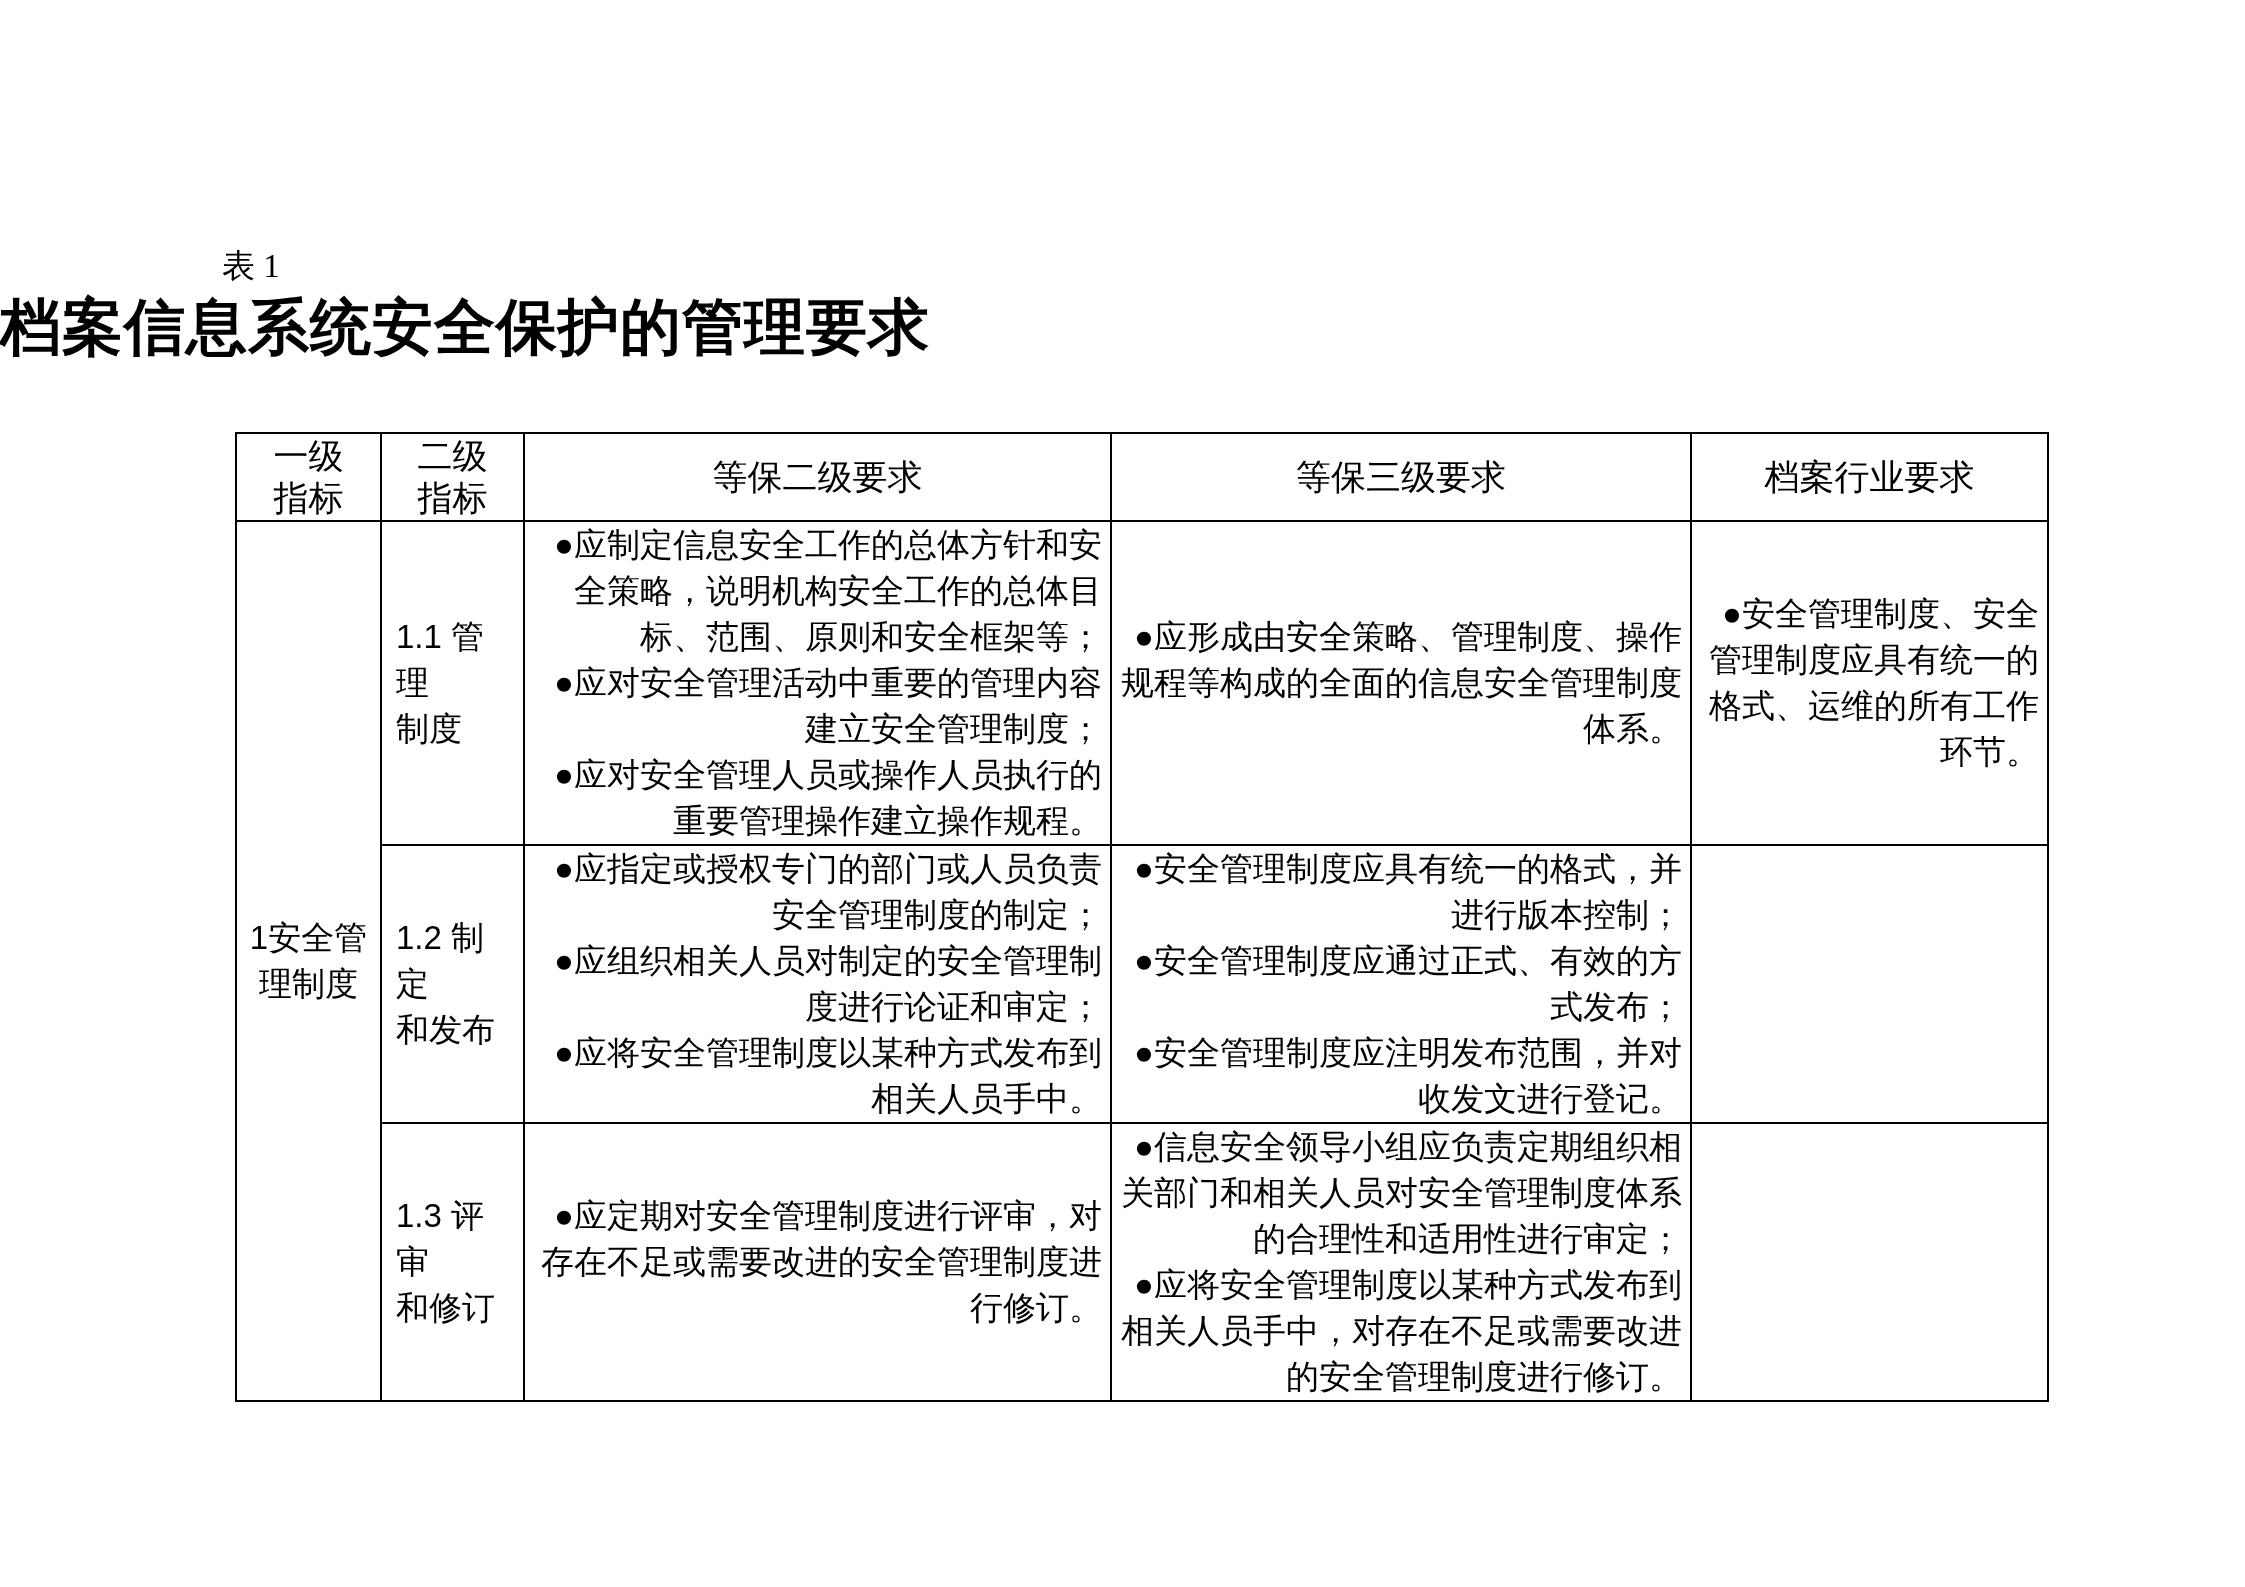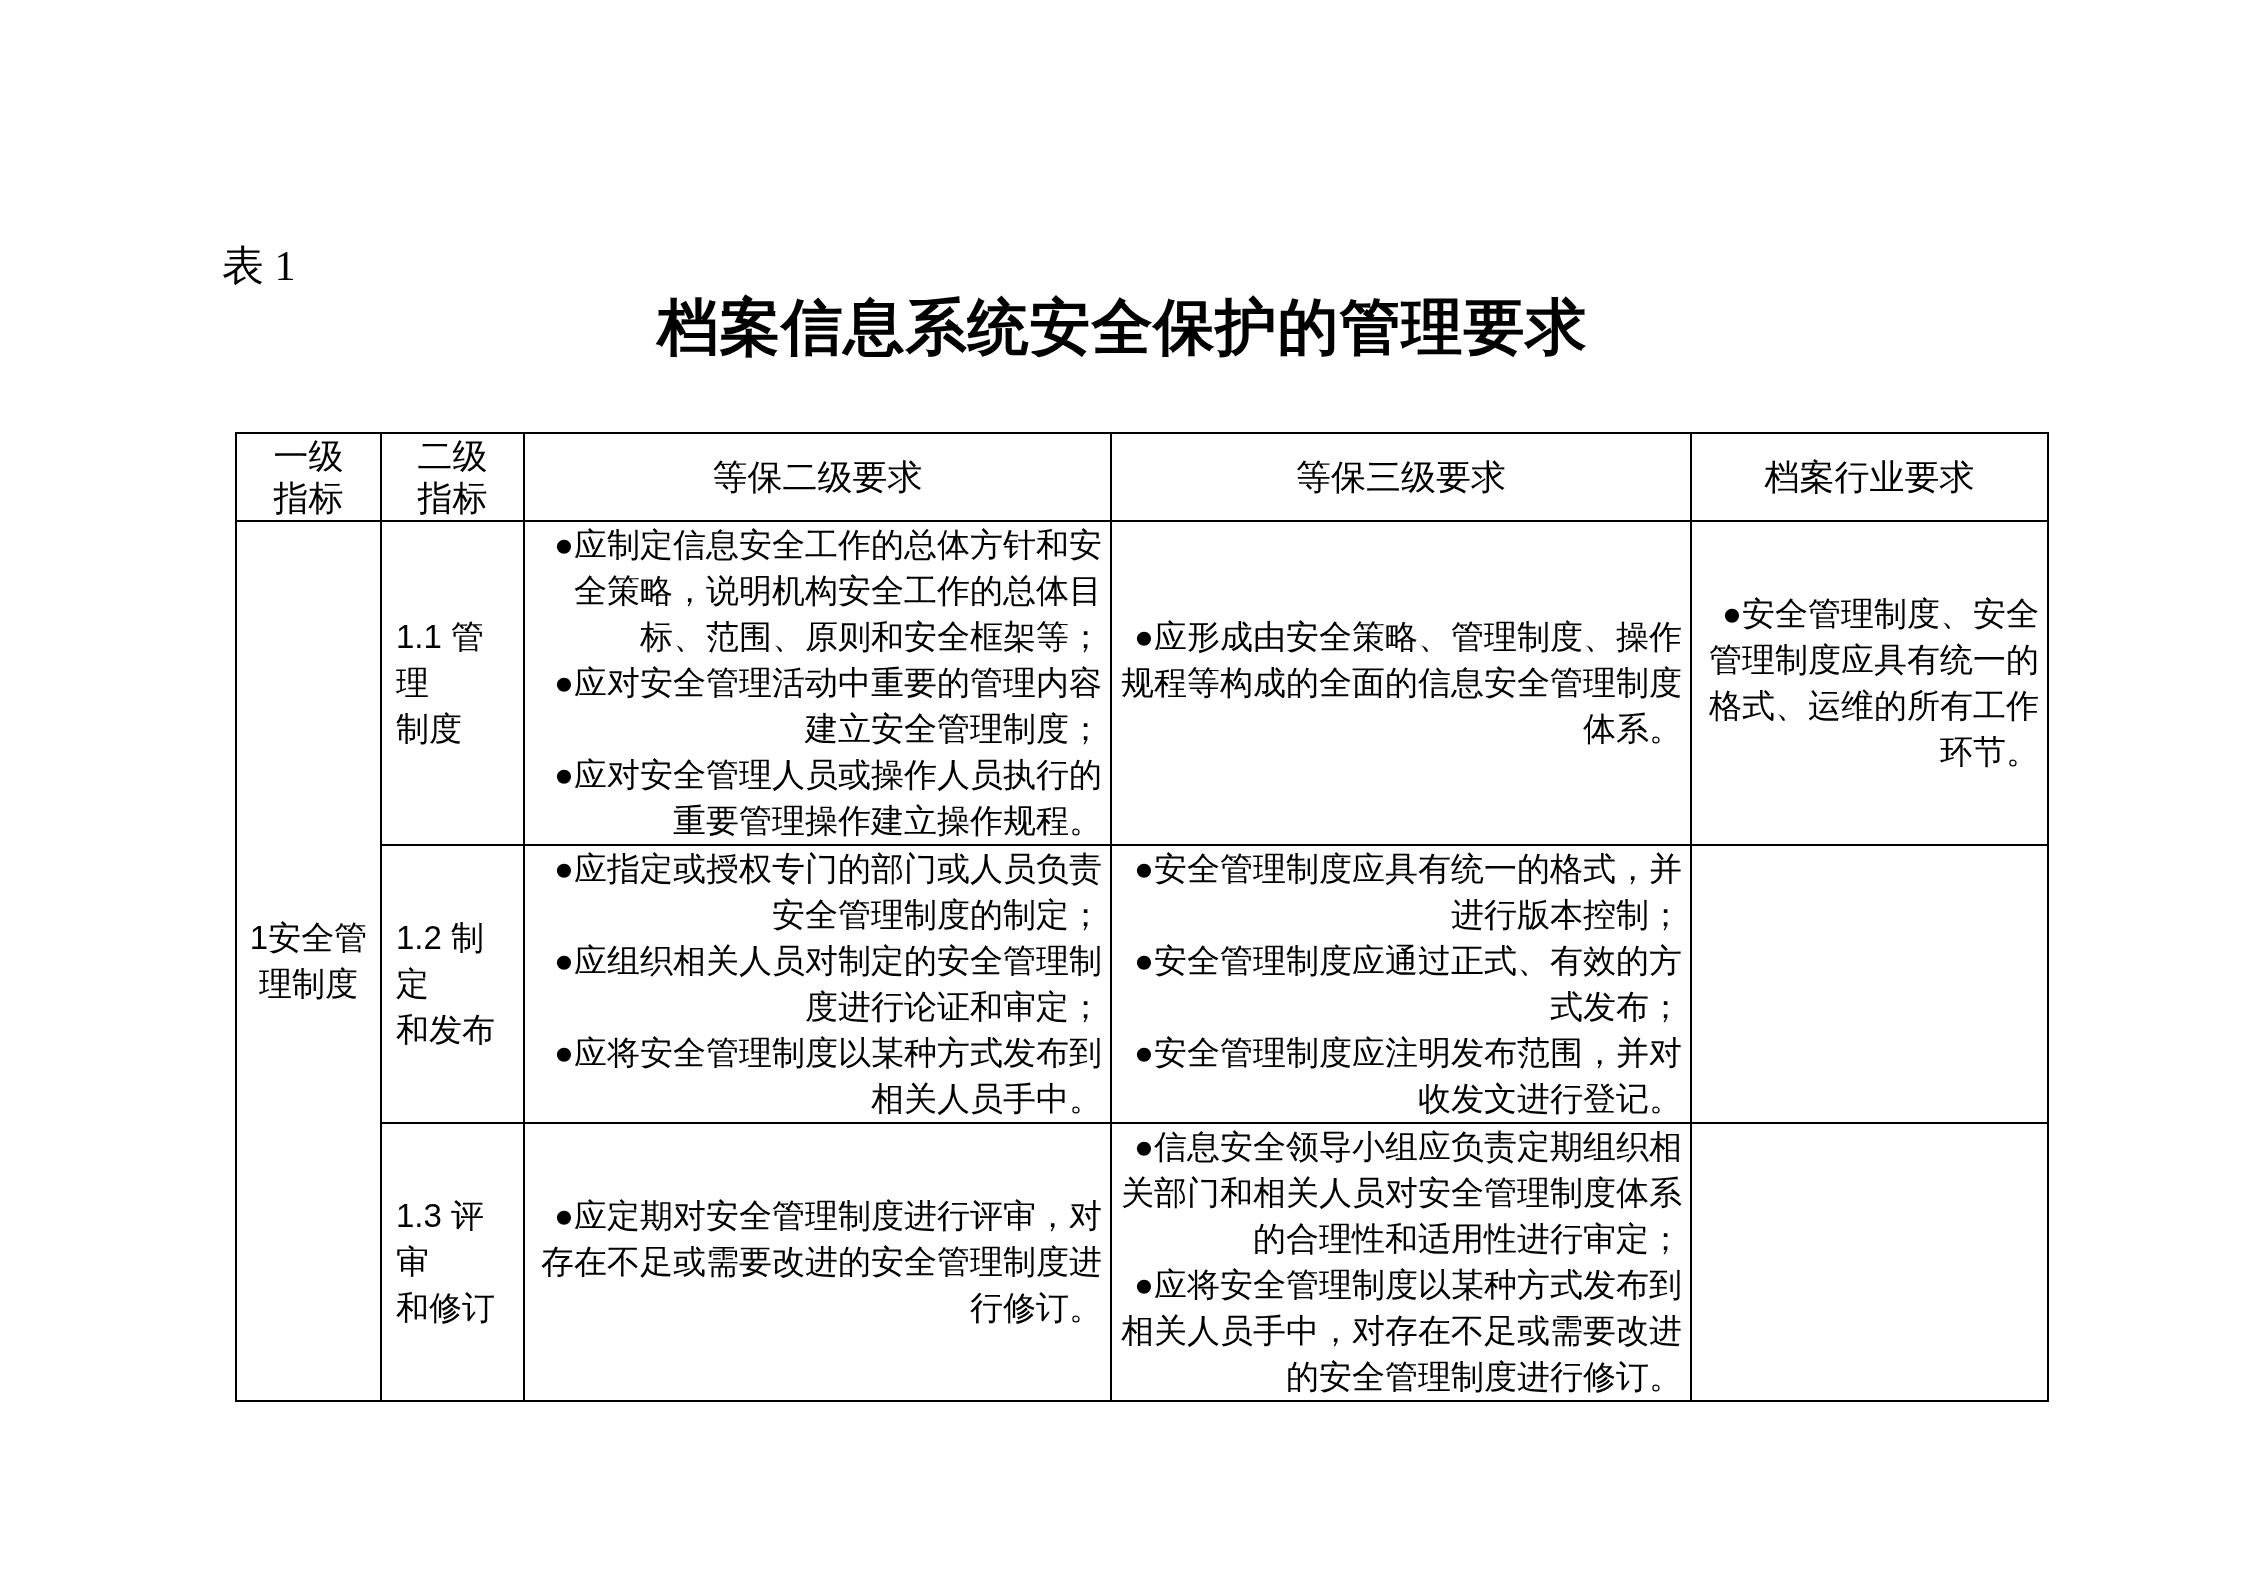--- a/index.html
+++ b/index.html
@@ -12,32 +12,32 @@
     height: 1587px;
     position: relative;
     overflow: hidden;
     color: #000000;
     font-family: "Liberation Sans", sans-serif;
   }
   .table-label {
     position: absolute;
     left: 222px;
     top: 242px;
-    font-size: 42px;
+    font-size: 33px;
     line-height: 48px;
     font-family: "Liberation Serif", "DejaVu Serif", serif;
     color: #000000;
   }
   .doc-title {
     position: absolute;
     left: 0;
     top: 292px;
     width: 2245px;
     margin: 0;
-    text-align: center;
+    text-align: left;
     font-size: 61px;
     line-height: 70px;
     font-weight: bold;
     letter-spacing: 1px;
     color: #000000;
     font-family: "Liberation Sans", sans-serif;
   }
   table.req-table {
     position: absolute;
     left: 235px;

